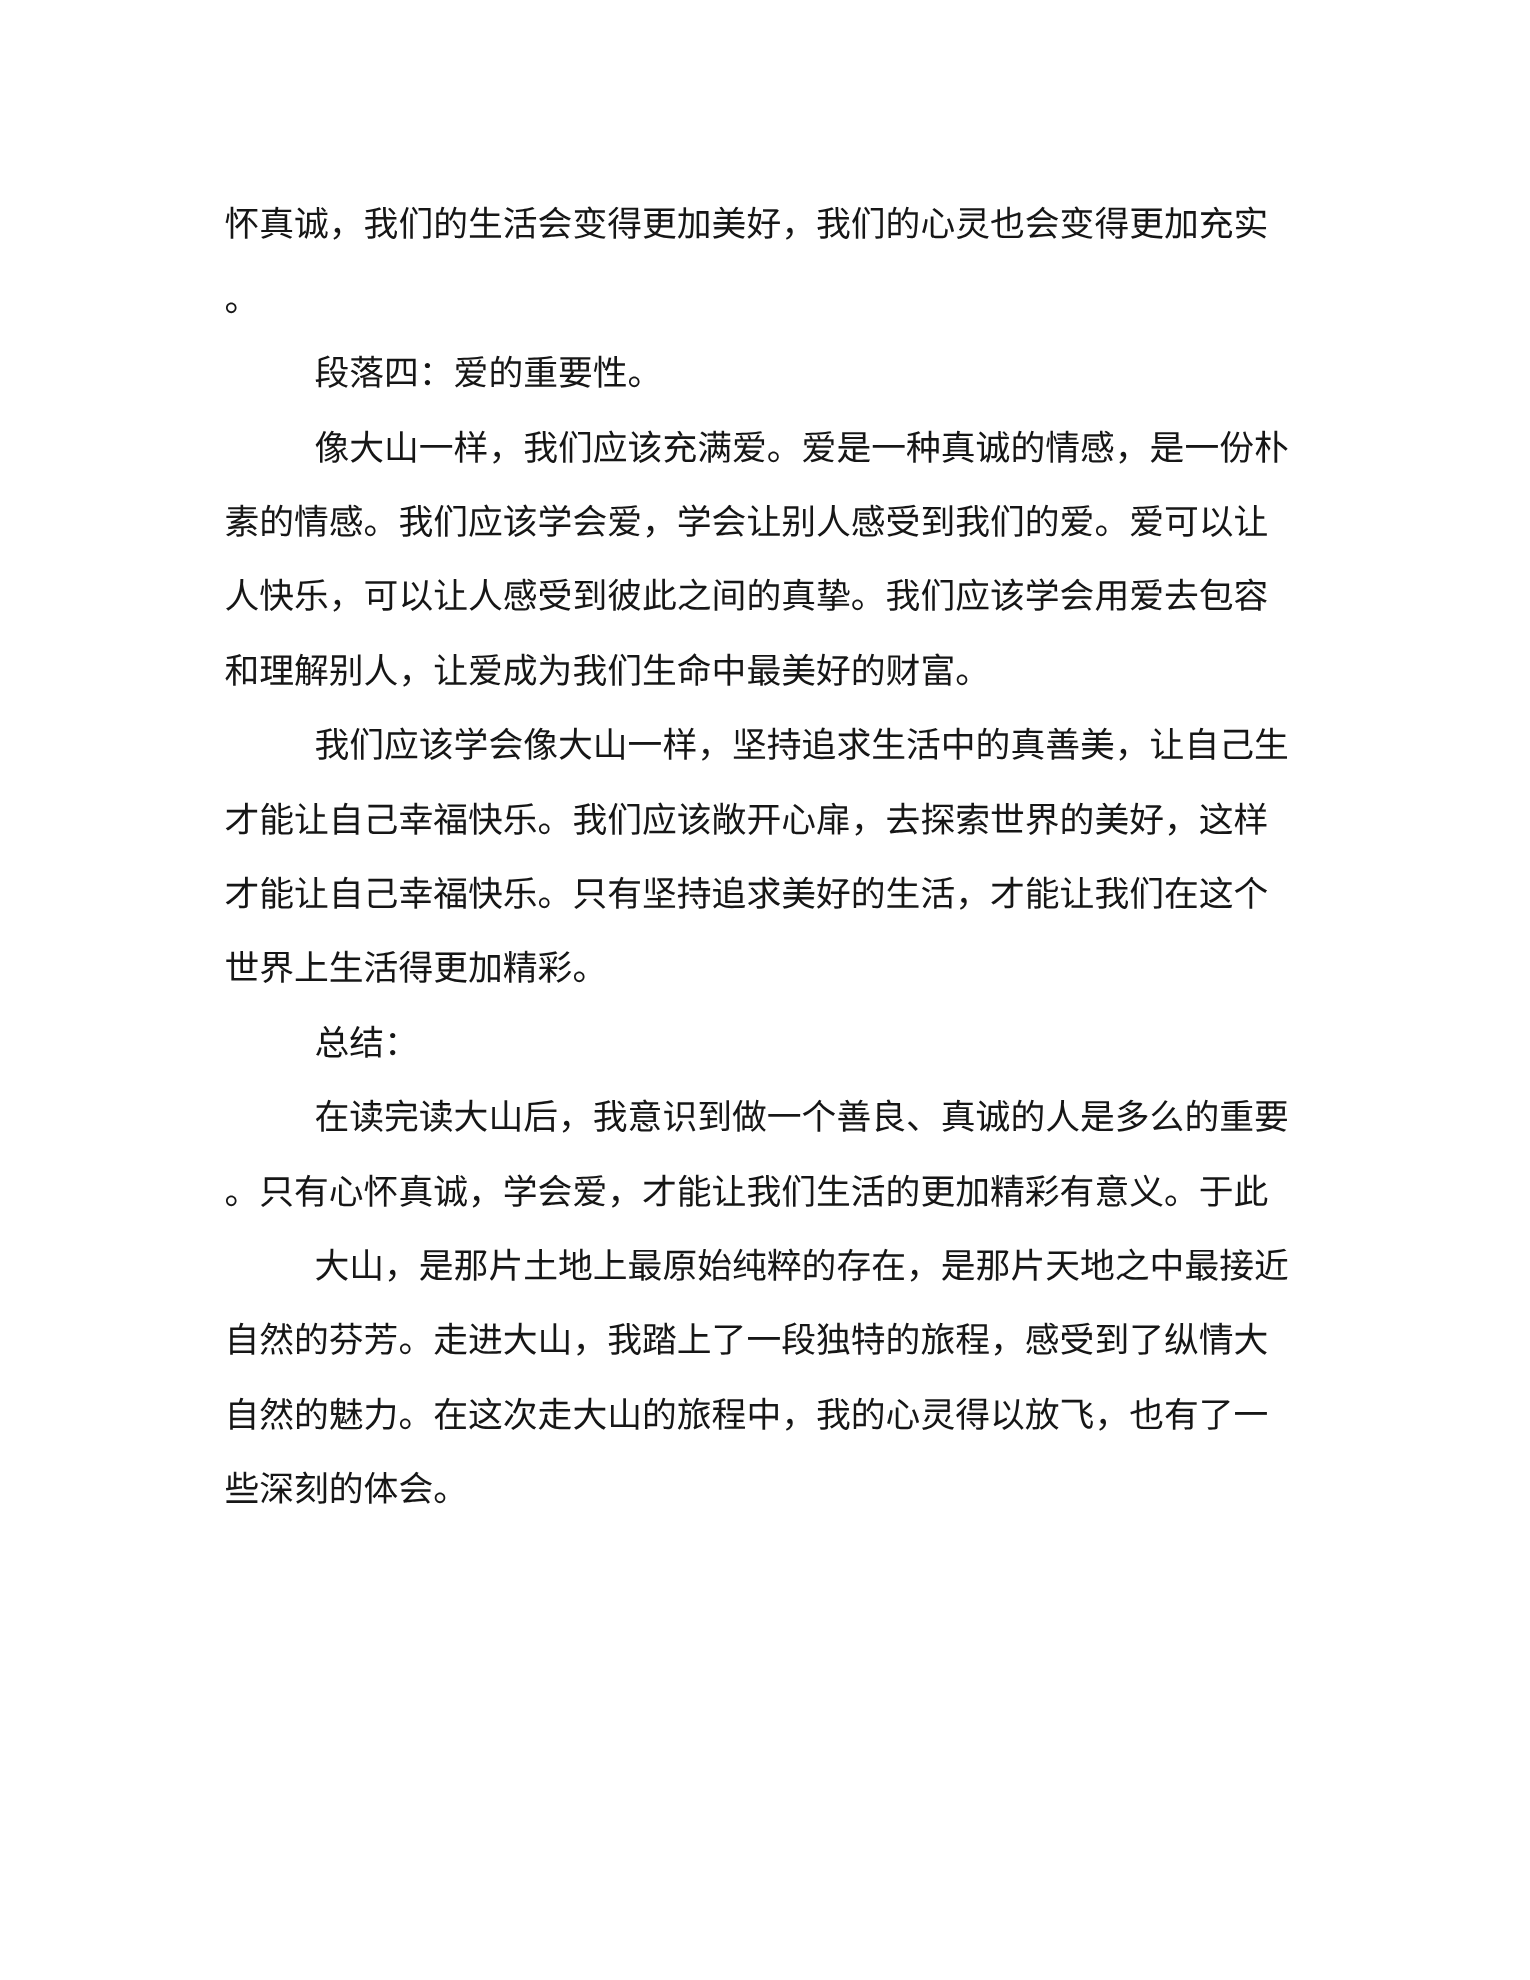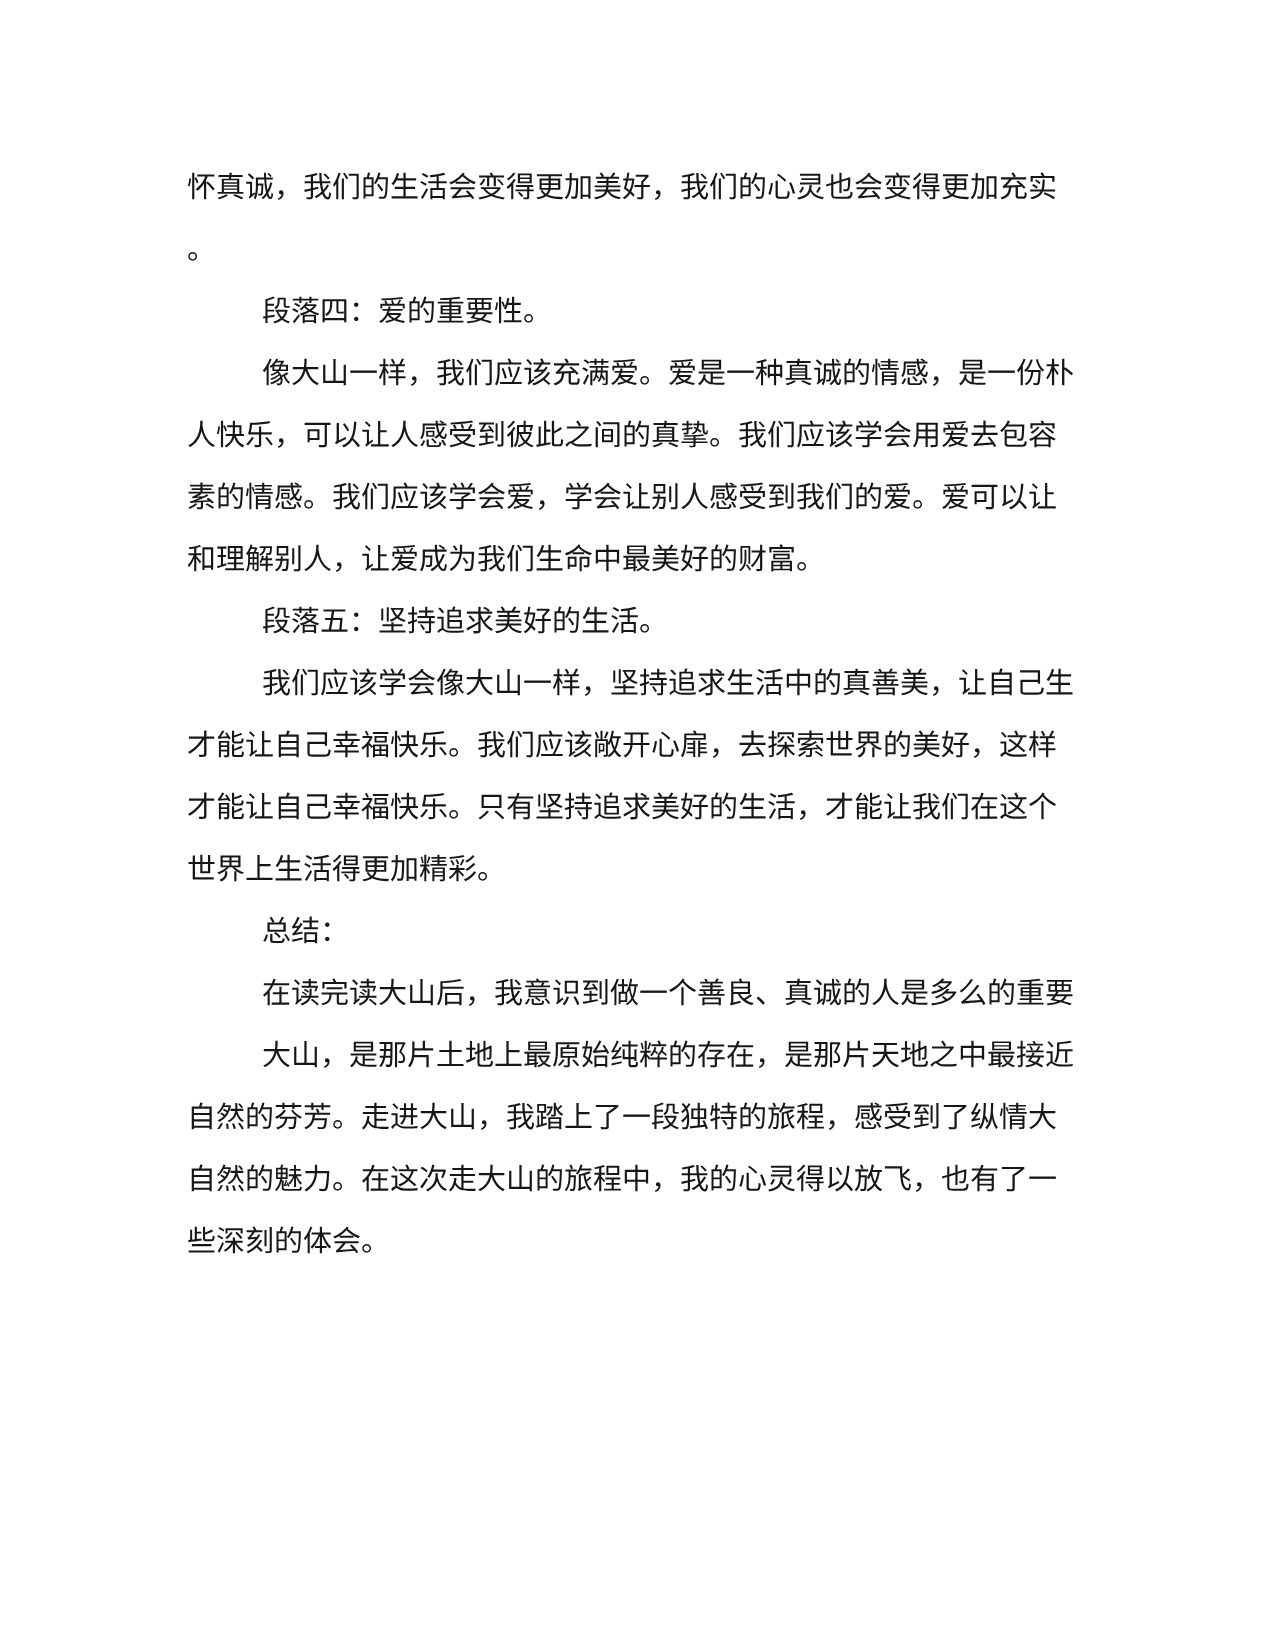--- a/index.html
+++ b/index.html
@@ -36,28 +36,28 @@
 </style>
 </head>
 <body>
 
 <div class="page">
   <div class="doc-body" id="doc-body">
       <div class="text-line">怀真诚，我们的生活会变得更加美好，我们的心灵也会变得更加充实</div>
       <div class="text-line">。</div>
       <div class="text-line indented">段落四：爱的重要性。</div>
       <div class="text-line indented">像大山一样，我们应该充满爱。爱是一种真诚的情感，是一份朴</div>
+      <div class="text-line">素的情感。我们应该学会爱，学会让别人感受到我们的爱。爱可以让</div>
       <div class="text-line">人快乐，可以让人感受到彼此之间的真挚。我们应该学会用爱去包容</div>
-      <div class="text-line">素的情感。我们应该学会爱，学会让别人感受到我们的爱。爱可以让</div>
       <div class="text-line">和理解别人，让爱成为我们生命中最美好的财富。</div>
-      <div class="text-line indented">段落五：坚持追求美好的生活。</div>
       <div class="text-line indented">我们应该学会像大山一样，坚持追求生活中的真善美，让自己生</div>
       <div class="text-line">才能让自己幸福快乐。我们应该敞开心扉，去探索世界的美好，这样</div>
       <div class="text-line">才能让自己幸福快乐。只有坚持追求美好的生活，才能让我们在这个</div>
       <div class="text-line">世界上生活得更加精彩。</div>
       <div class="text-line indented">总结：</div>
       <div class="text-line indented">在读完读大山后，我意识到做一个善良、真诚的人是多么的重要</div>
+      <div class="text-line">。只有心怀真诚，学会爱，才能让我们生活的更加精彩有意义。于此</div>
       <div class="text-line indented">大山，是那片土地上最原始纯粹的存在，是那片天地之中最接近</div>
       <div class="text-line">自然的芬芳。走进大山，我踏上了一段独特的旅程，感受到了纵情大</div>
       <div class="text-line">自然的魅力。在这次走大山的旅程中，我的心灵得以放飞，也有了一</div>
       <div class="text-line">些深刻的体会。</div>
     </div>
 </div>
 
 </body></html>

